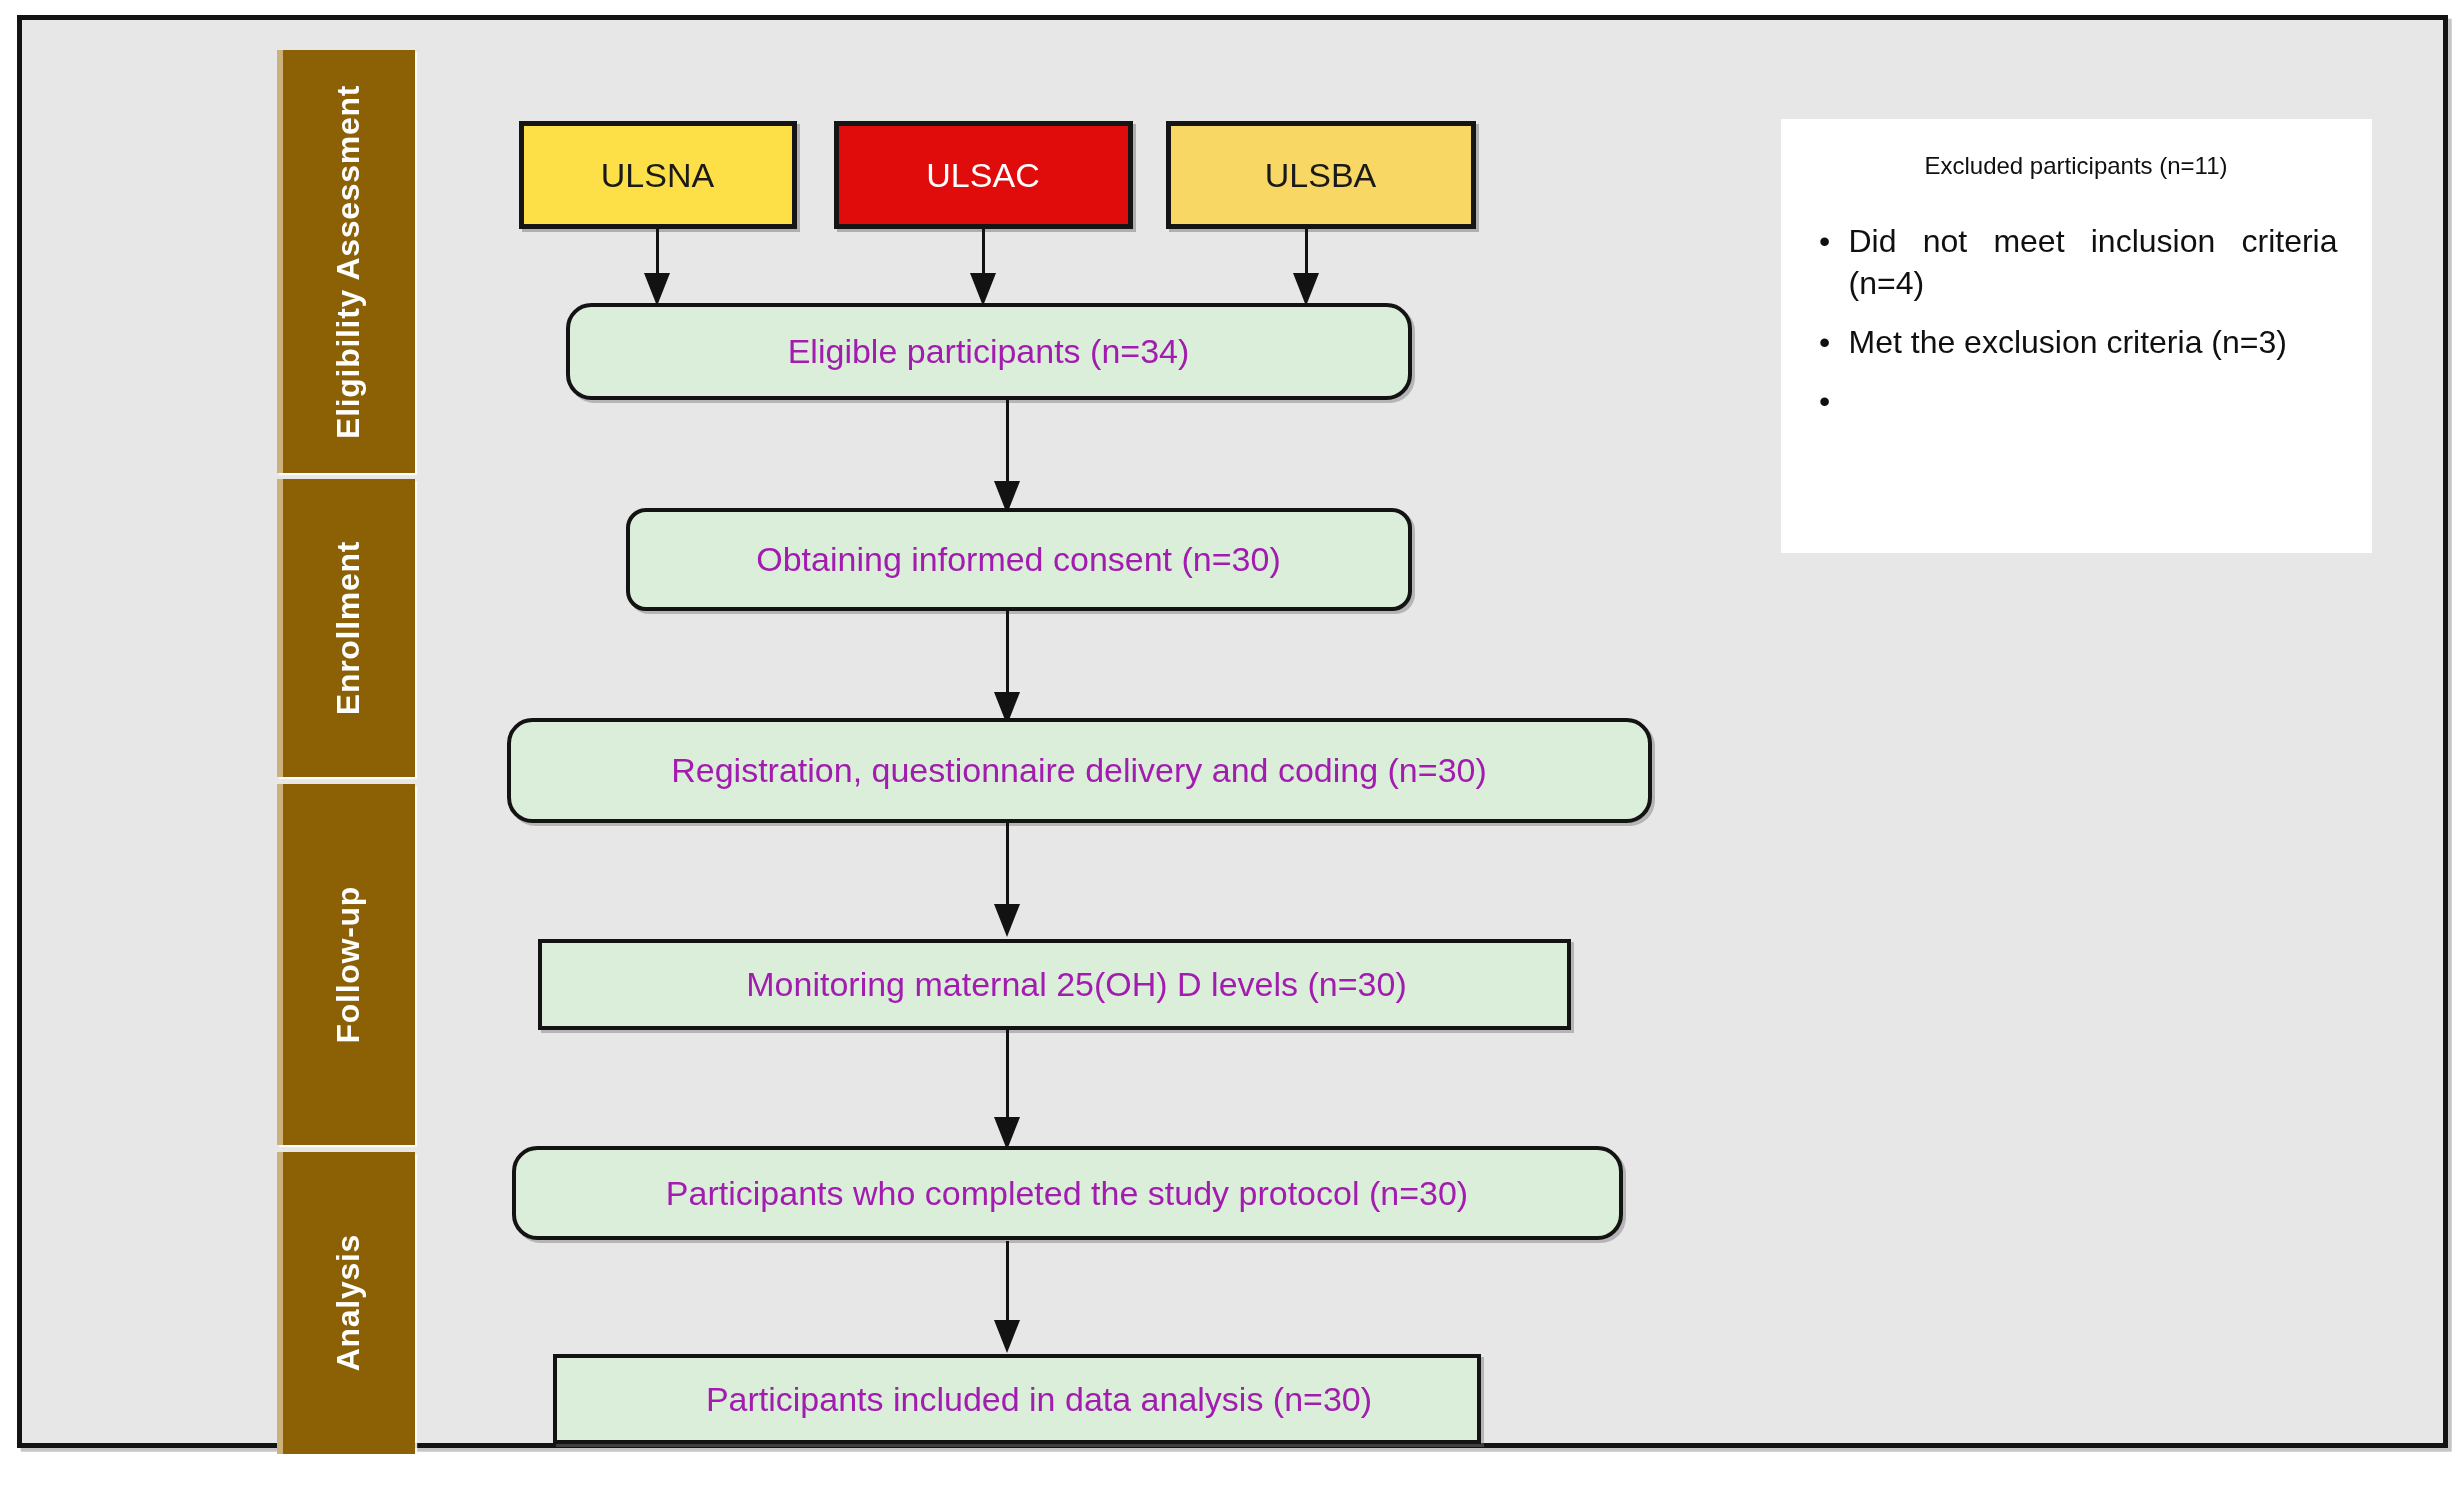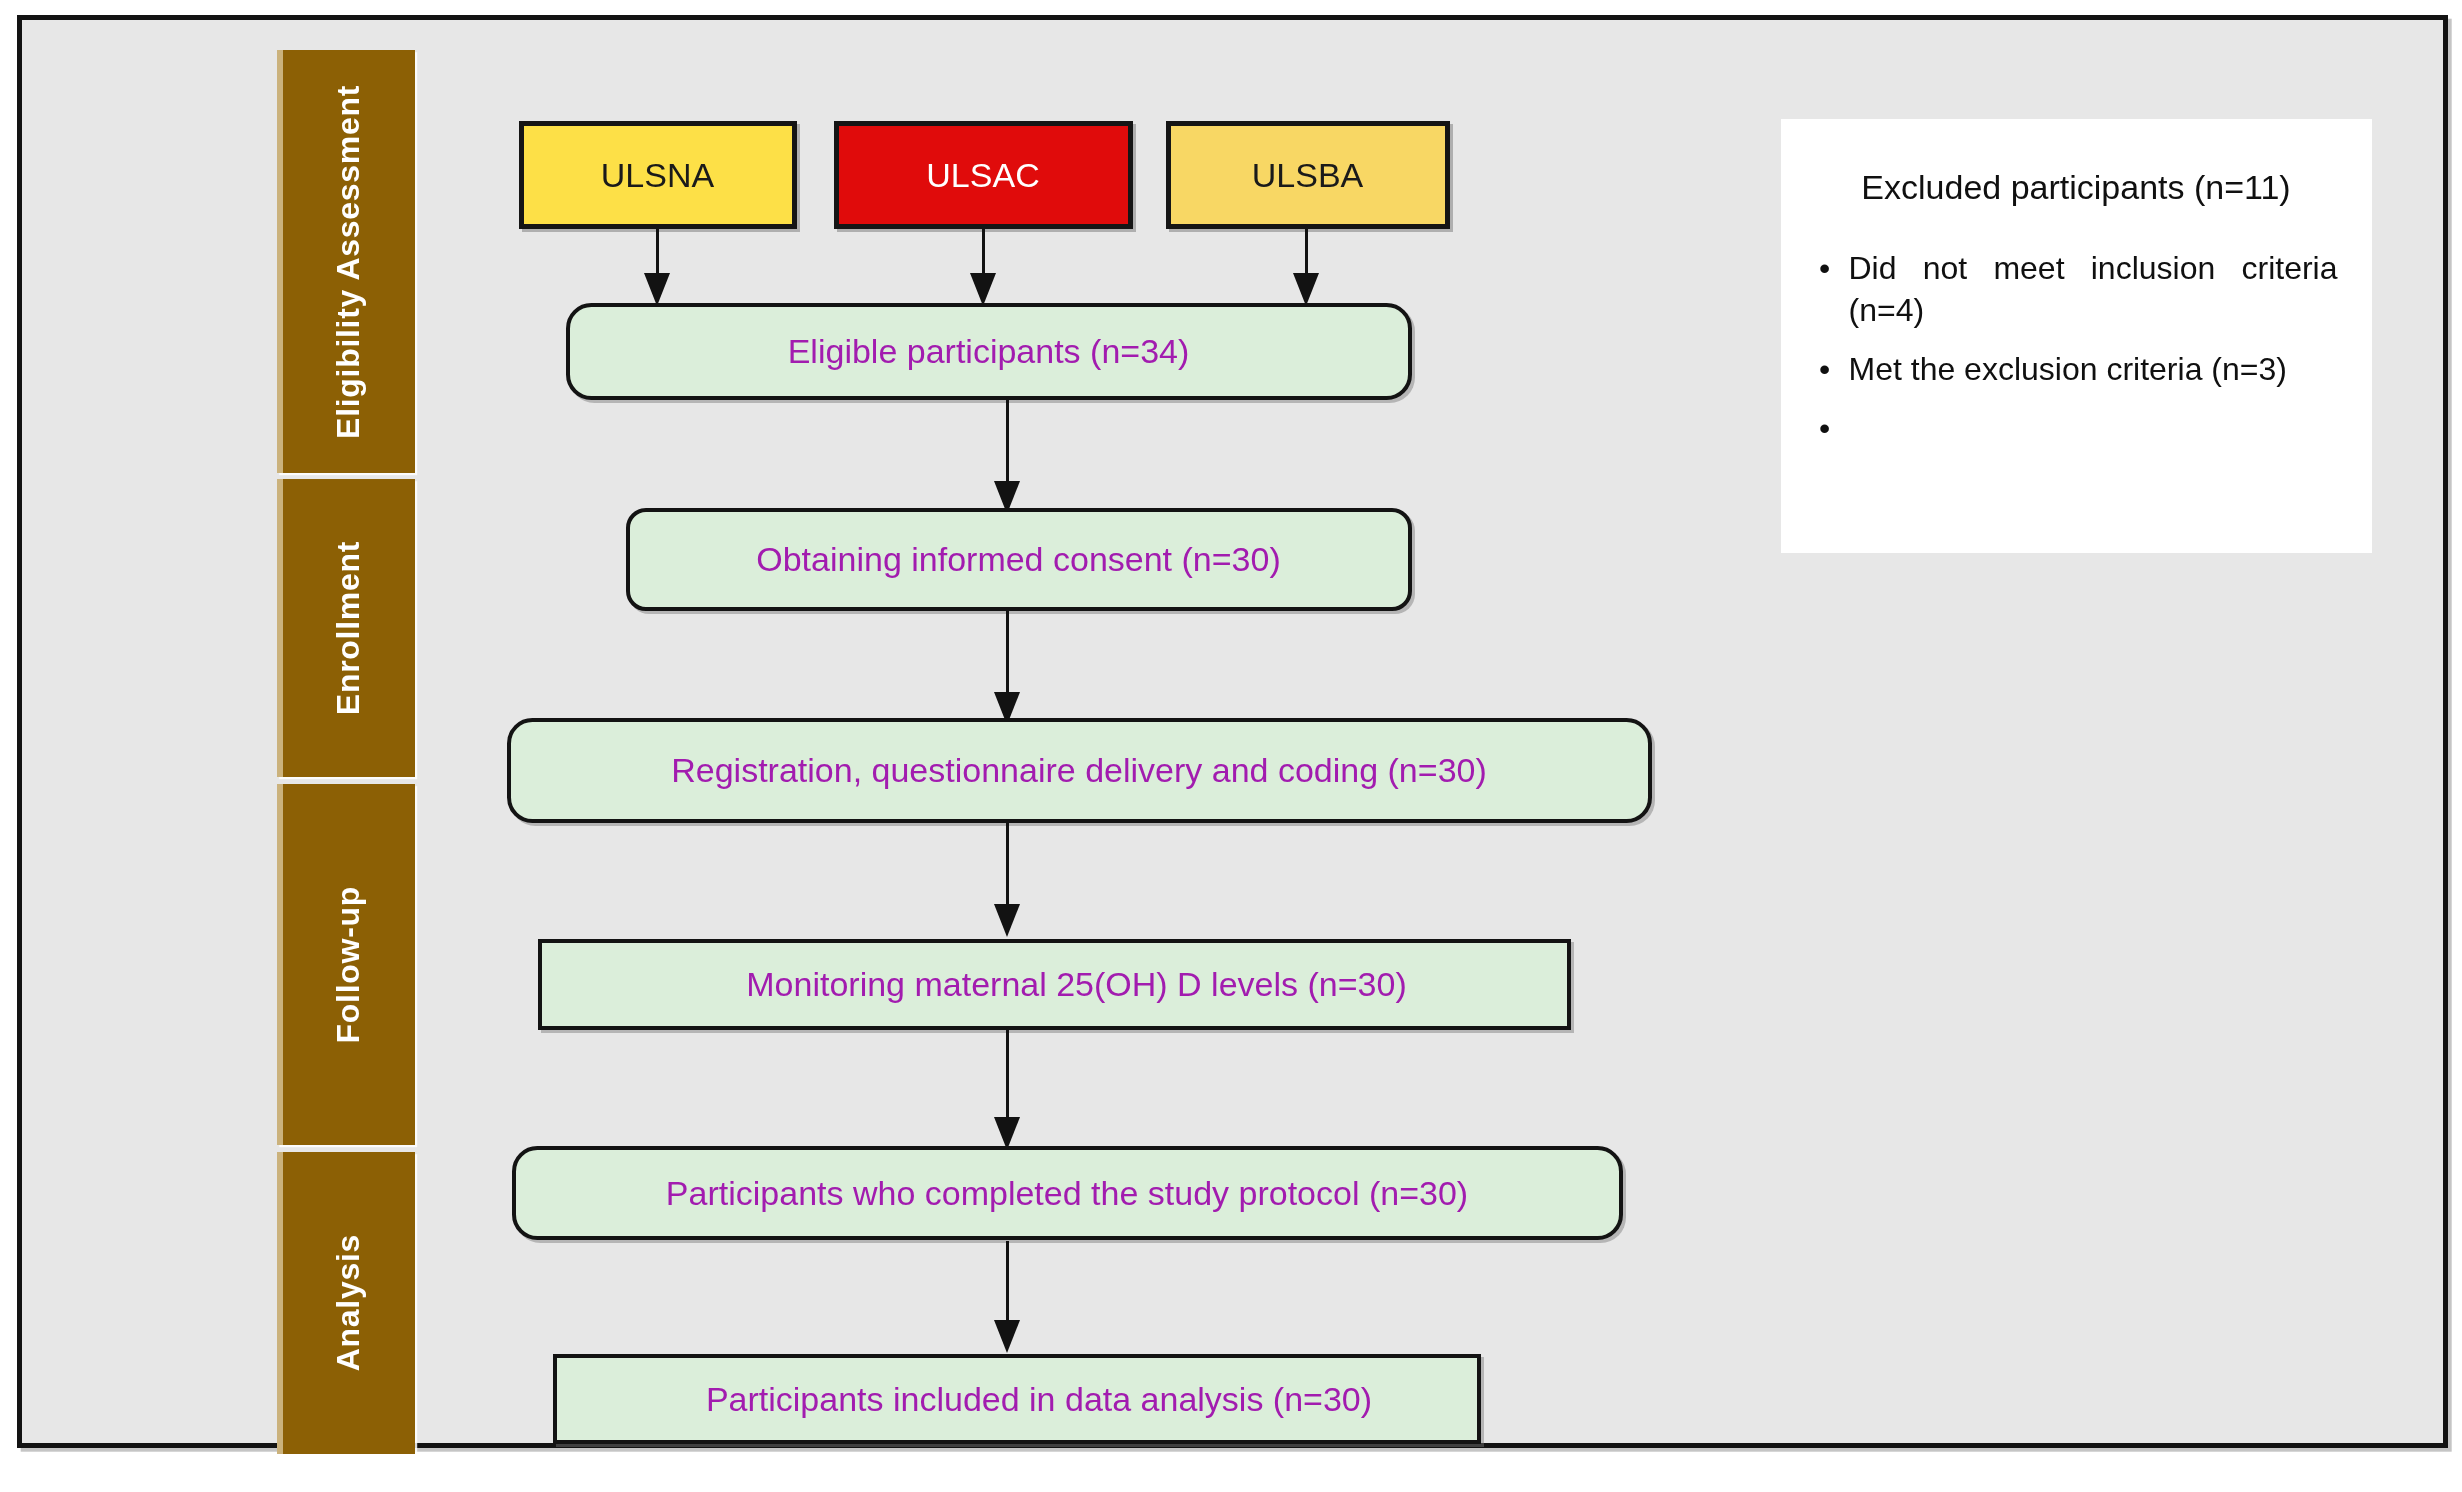--- a/index.html
+++ b/index.html
@@ -84,22 +84,22 @@
   }
 
   
   .excl{
     position:absolute;
     background:#ffffff;
     box-sizing:border-box;
     padding:33px 34px 22.5px 34px;
   }
   .excl h3{
-    margin:16px 0 40px 0;
-    font-size:34px;
+    margin:0 0 40px 0;
+    font-size:24px;
     font-weight:normal;
     color:#101010;
     text-align:center;
   }
   .excl ul{
     margin:0;padding:0;list-style:none;
   }
   .excl li{
     position:relative;
     margin:0 0 16.5px 0;
@@ -139,21 +139,21 @@
       </div>
 
       <div class="gbox" style="left:497px;top:101px;width:278px;height:108px;background:#fde047;color:#1A1A1A;">
         <span>ULSNA</span>
       </div>
 
       <div class="gbox" style="left:812px;top:101px;width:299px;height:108px;background:#E00B0B;color:#FFFFFF;">
         <span>ULSAC</span>
       </div>
 
-      <div class="gbox" style="left:1144px;top:101px;width:284px;height:108px;background:#F8D764;color:#1A1A1A;">
+      <div class="gbox" style="left:1144px;top:101px;width:310px;height:108px;background:#F8D764;color:#1A1A1A;">
         <span>ULSBA</span>
       </div>
 
       <div class="arrow" style="left:621px;top:209px;width:30px;height:77px;">
         <div class="shaft" style="height:46px;"></div>
         <div class="head"></div>
       </div>
       <div class="arrow" style="left:947px;top:209px;width:30px;height:77px;">
         <div class="shaft" style="height:46px;"></div>
         <div class="head"></div>

